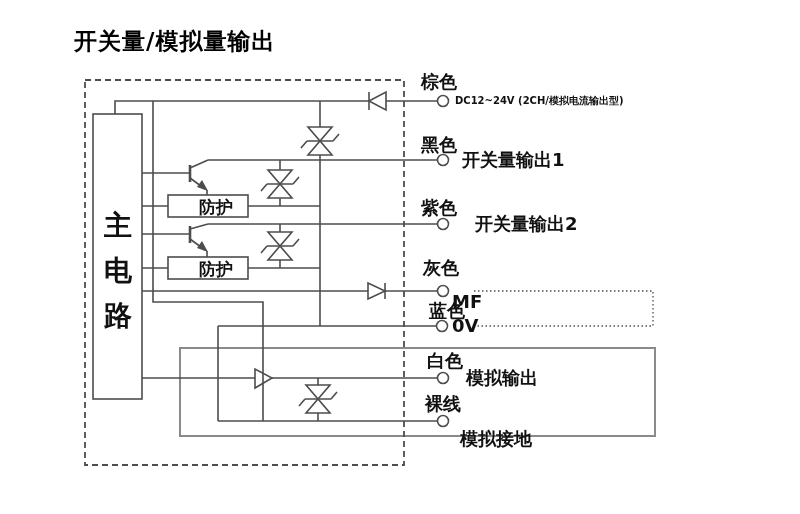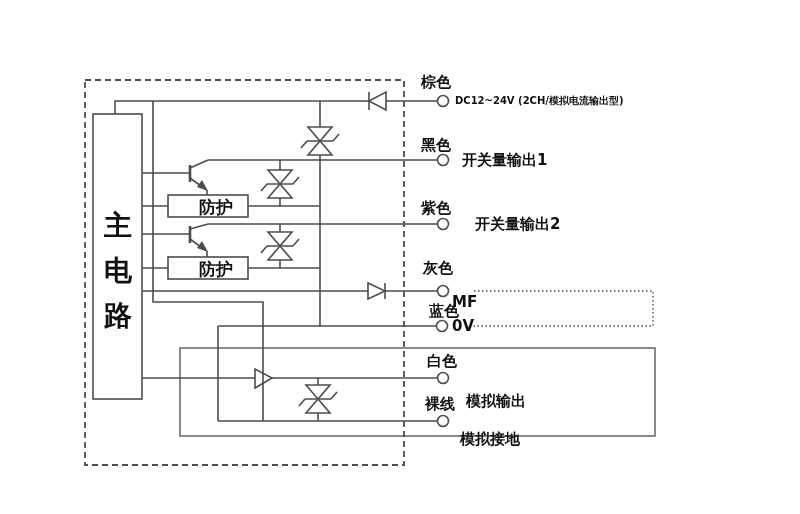--- a/index.html
+++ b/index.html
@@ -6,21 +6,21 @@
   #stage{
     position:relative;width:800px;height:514px;background:#ffffff;overflow:hidden;
     font-family:"DejaVu Sans","Liberation Sans",sans-serif;color:#111;
   }
   #stage svg{position:absolute;left:0;top:0;}
   .ttl{
     position:absolute;left:74px;top:26px;font-size:23px;font-weight:900;
     letter-spacing:1px;color:#000;white-space:nowrap;
   }
   .lbl{
-    position:absolute;transform:translateY(-50%);font-size:15px;font-weight:bold;
+    position:absolute;transform:translateY(-50%);font-size:18px;font-weight:bold;
     white-space:nowrap;color:#111;line-height:1;
   }
   .lbl.small{font-size:10px;}
   .vert{
     position:absolute;left:103px;top:204px;width:30px;font-size:28px;font-weight:bold;
     line-height:1.6;text-align:center;word-break:break-all;color:#111;
   }
   .boxlbl{
     position:absolute;left:168px;width:96px;text-align:center;transform:translateY(-50%);
     font-size:17px;font-weight:bold;color:#111;line-height:1;
@@ -128,36 +128,37 @@
         <circle cx="443" cy="160" r="5.5"></circle>
         <circle cx="443" cy="224" r="5.5"></circle>
         <circle cx="443" cy="291" r="5.5"></circle>
         <circle cx="442" cy="326" r="5.5"></circle>
         <circle cx="443" cy="378" r="5.5"></circle>
         <circle cx="443" cy="421" r="5.5"></circle>
       </g>
     </g>
   </svg>
 
+  <div class="ttl">开关量/模拟量输出</div>
 
   <div class="vert">主电路</div>
 
   <div class="boxlbl" style="top:207px;">防护</div>
   <div class="boxlbl" style="top:269px;">防护</div>
 
   <div class="lbl" style="left:421px;top:82px;">棕色</div>
   <div class="lbl" style="left:421px;top:145px;text-align:center;">黑色</div>
   <div class="lbl" style="left:421px;top:208px;">紫色</div>
   <div class="lbl" style="left:423px;top:268px;">灰色</div>
   <div class="lbl" style="left:429px;top:311px;">蓝色</div>
   <div class="lbl" style="left:427px;top:361px;">白色</div>
   <div class="lbl" style="left:425px;top:404px;">裸线</div>
 
   <div class="lbl small" style="left:455px;top:101px;">DC12~24V (2CH/模拟电流输出型)</div>
   <div class="lbl" style="left:462px;top:160px;">开关量输出1</div>
   <div class="lbl" style="left:462px;top:224px;margin-left:13px;">开关量输出2</div>
   <div class="lbl" style="left:452px;top:291px;margin-top:11px;">MF</div>
   <div class="lbl" style="left:452px;top:326px;">0V</div>
-  <div class="lbl" style="left:466px;top:378px;margin-top:23px;">模拟输出</div>
+  <div class="lbl" style="left:466px;top:378px;">模拟输出</div>
   <div class="lbl" style="left:460px;top:439px;text-align:center;">模拟接地</div>
 
 
 </div>
 
 </body></html>

